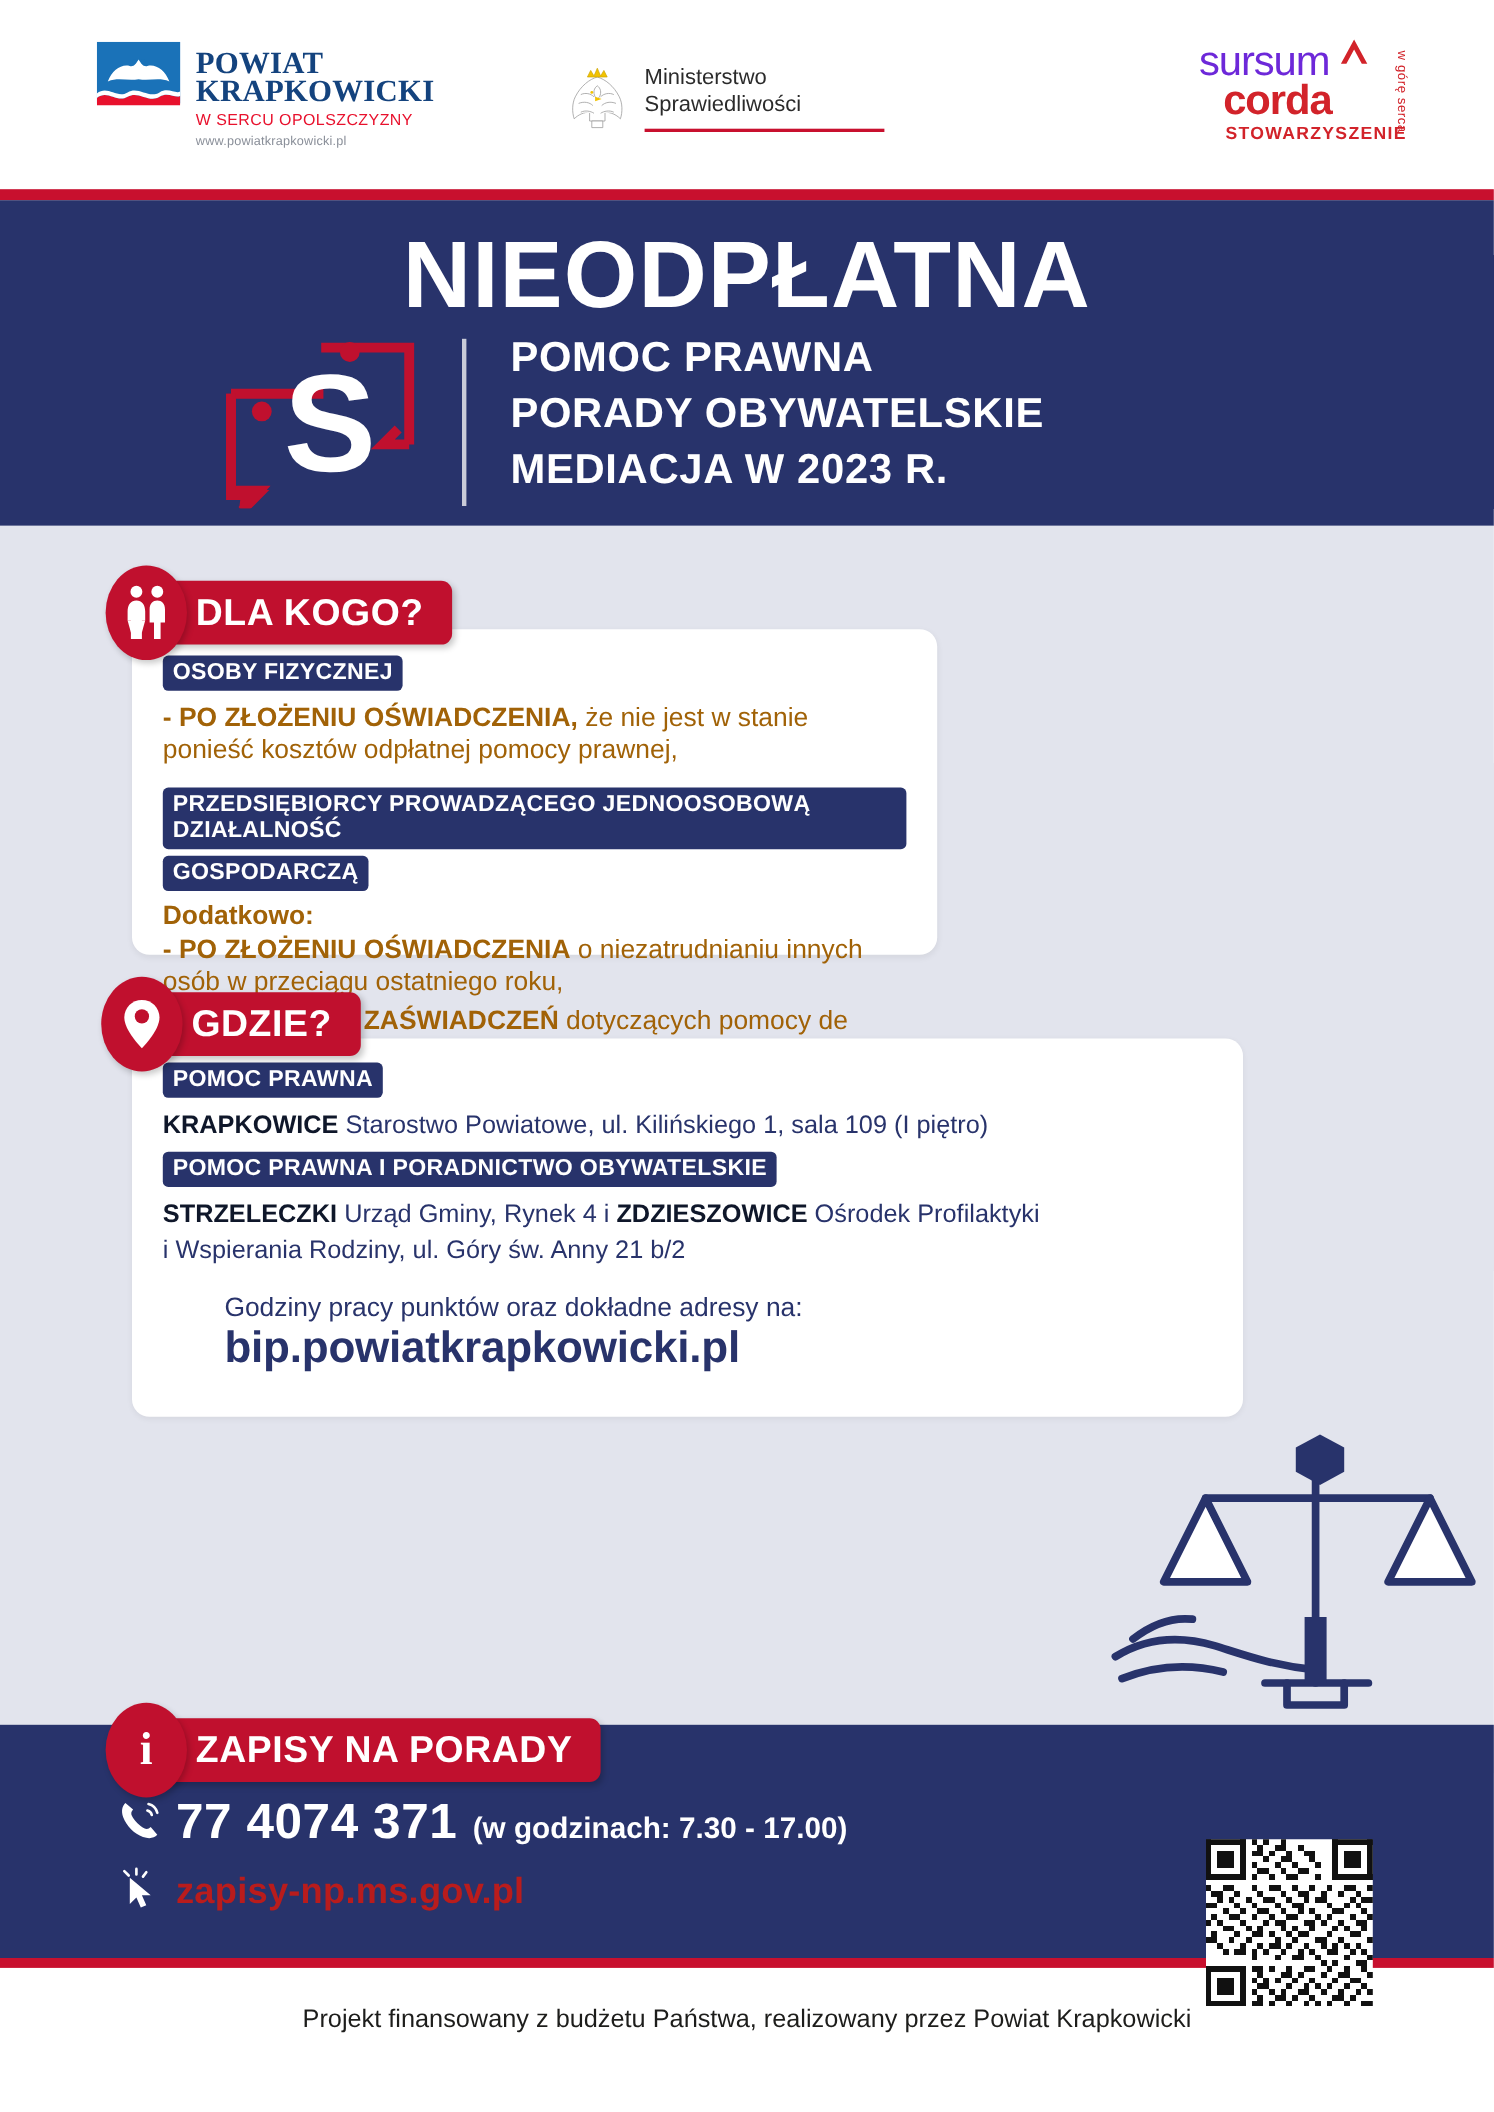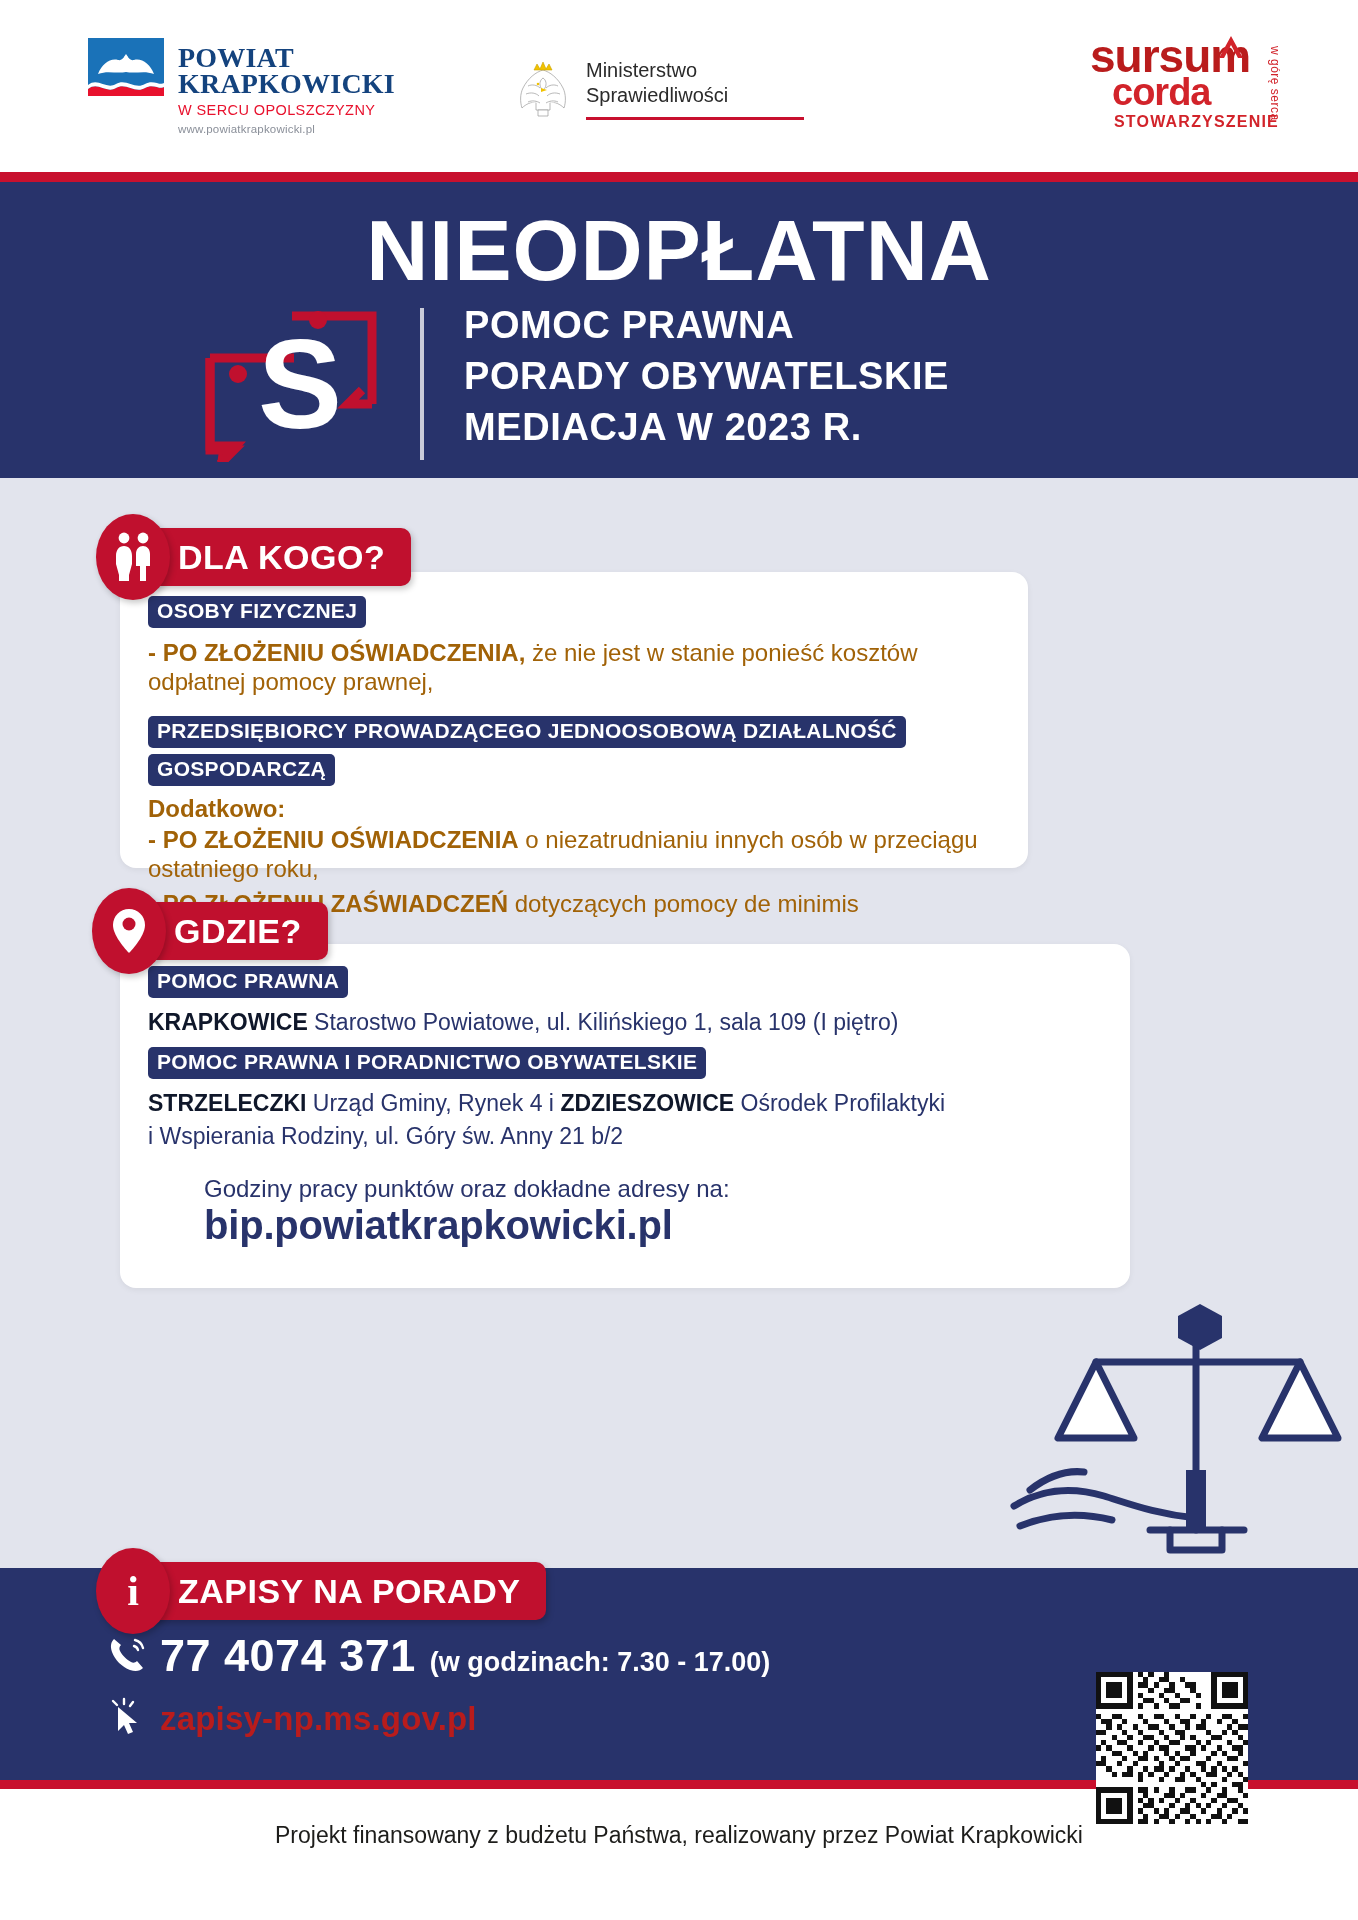--- a/index.html
+++ b/index.html
@@ -30,21 +30,21 @@
 
   
   .ministerstwo{position:absolute;left:512px;top:58px;display:flex;align-items:flex-start;}
   .eagle{width:62px;height:62px;position:relative;}
   .min-txt{margin-left:12px;}
   .min-l1,.min-l2{color:#2b2b2b;font-size:20px;line-height:25px;}
   .min-rule{margin-top:9px;width:218px;height:3px;background:#c8102e;}
 
   
   .sursum{position:absolute;left:1090px;top:38px;width:190px;height:106px;}
-  .sursum-s1{color:#b91c1c;font-weight:bold;font-size:46px;line-height:36px;letter-spacing:-1px;}
+  .sursum-s1{color:#6d28d9;font-weight:normal;font-size:38px;line-height:36px;letter-spacing:-1px;}
   .sursum-s2{color:#d2232a;font-weight:bold;font-size:38px;line-height:36px;letter-spacing:-1px;margin-left:22px;}
   .sursum-sub{color:#d2232a;font-weight:bold;font-size:16px;letter-spacing:1.2px;margin-left:24px;margin-top:3px;}
   .sursum-vert{position:absolute;right:-2px;top:8px;color:#d2232a;font-size:12px;letter-spacing:0.5px;
     writing-mode:vertical-rl;}
   .sursum-heart{position:absolute;left:128px;top:-4px;width:26px;height:26px;}
 
   
   .red-rule{position:absolute;left:0;top:172px;width:1358px;height:10px;background:#c8102e;}
   .banner{position:absolute;left:0;top:182px;width:1358px;height:296px;background:#28336b;}
   .banner-title{position:absolute;left:0;top:22px;width:1358px;text-align:center;color:#fff;
@@ -215,21 +215,21 @@
         <path d="M5,33 L21,33 L18,44 L8,44 Z" fill="#fff"></path>
         <circle cx="32" cy="7" r="5.4" fill="#fff"></circle>
         <path d="M32,15 C28,15 25,18 25,23 L25,35 L29,35 L29,50 L35,50 L35,35 L39,35 L39,23 C39,18 36,15 32,15 Z" fill="#fff"></path>
       </svg>
     </div>
     <div class="pill-body">
       <span class="pill-text">DLA KOGO?</span>
     </div>
   </div>
 
-  <div class="card" style="left:120px;top:572px;width:908px;height:296px;">
+  <div class="card" style="left:120px;top:572px;width:732px;height:296px;">
     <div style="padding:24px 28px 0 28px;">
       <span class="tag">OSOBY FIZYCZNEJ</span>
       <p class="para" style="margin:10px 0 0 0;">
         <b>- PO ZŁOŻENIU OŚWIADCZENIA,</b><span> że nie jest w stanie ponieść kosztów odpłatnej pomocy prawnej,</span>
       </p>
       <div style="height:20px;"></div>
       <span class="tag">PRZEDSIĘBIORCY PROWADZĄCEGO JEDNOOSOBOWĄ DZIAŁALNOŚĆ</span>
       <div style="height:6px;"></div>
       <span class="tag">GOSPODARCZĄ</span>
       <p class="para" style="margin:8px 0 0 0;"><b>Dodatkowo:</b></p>

